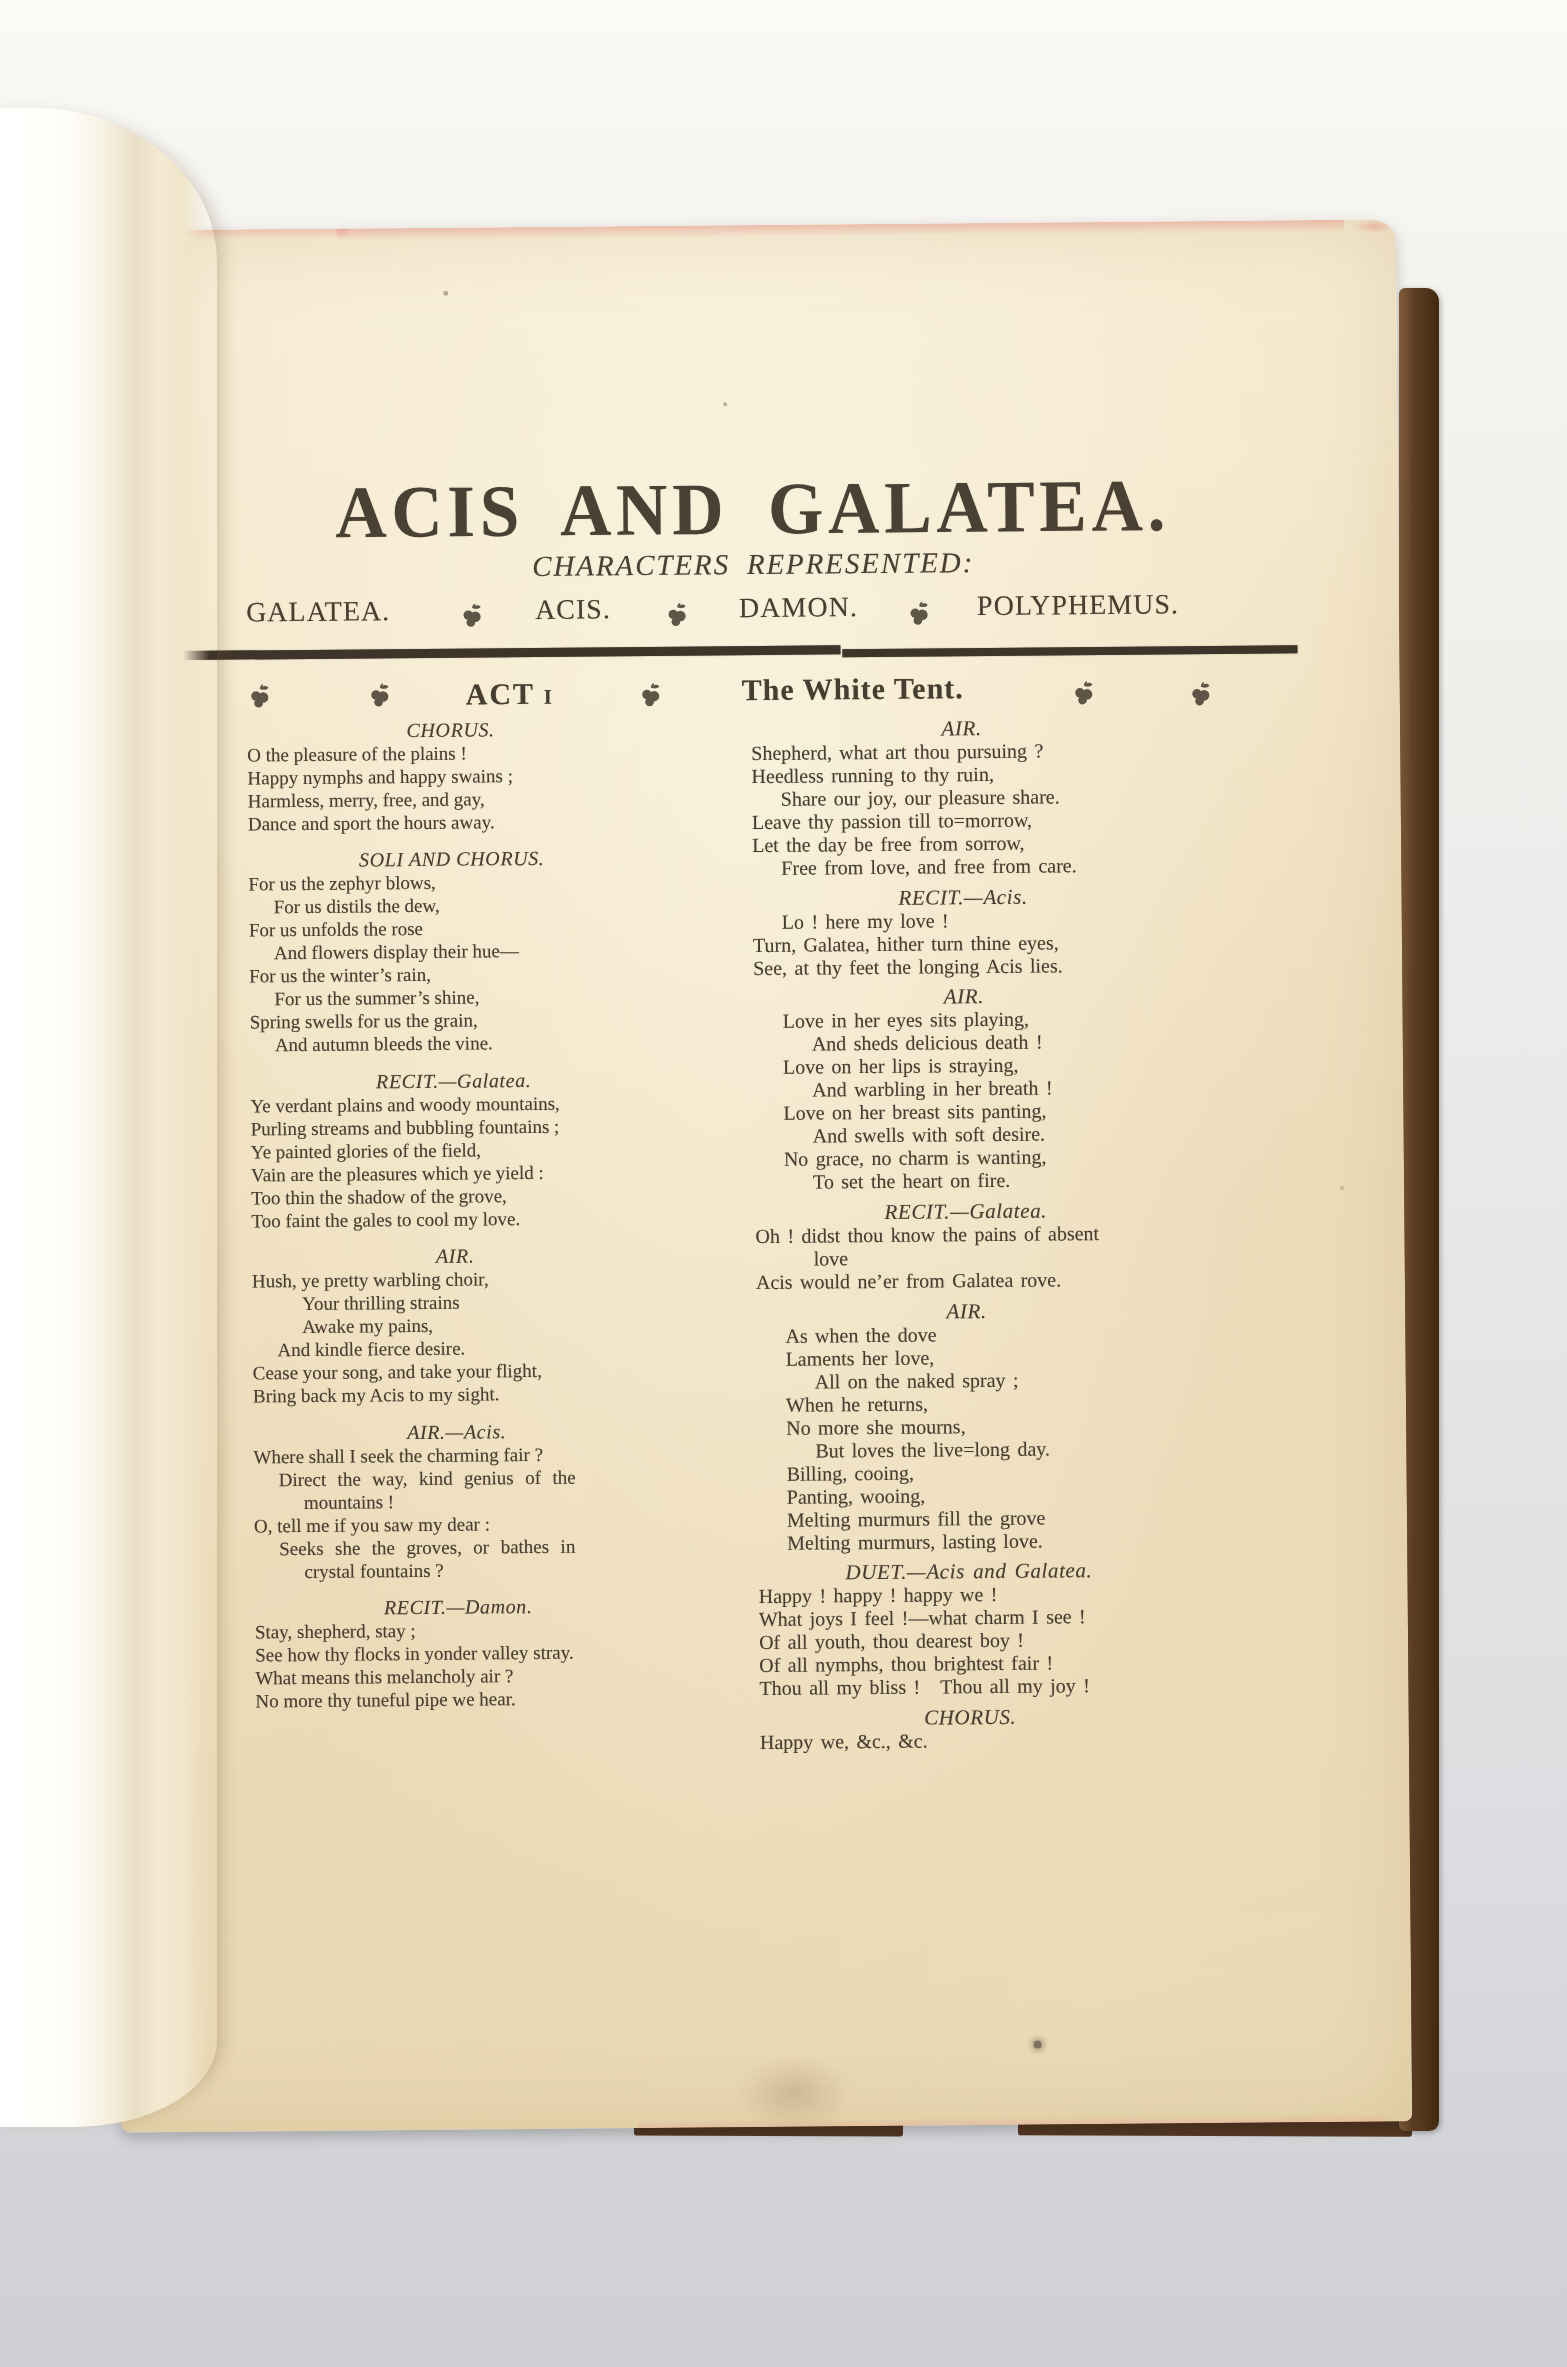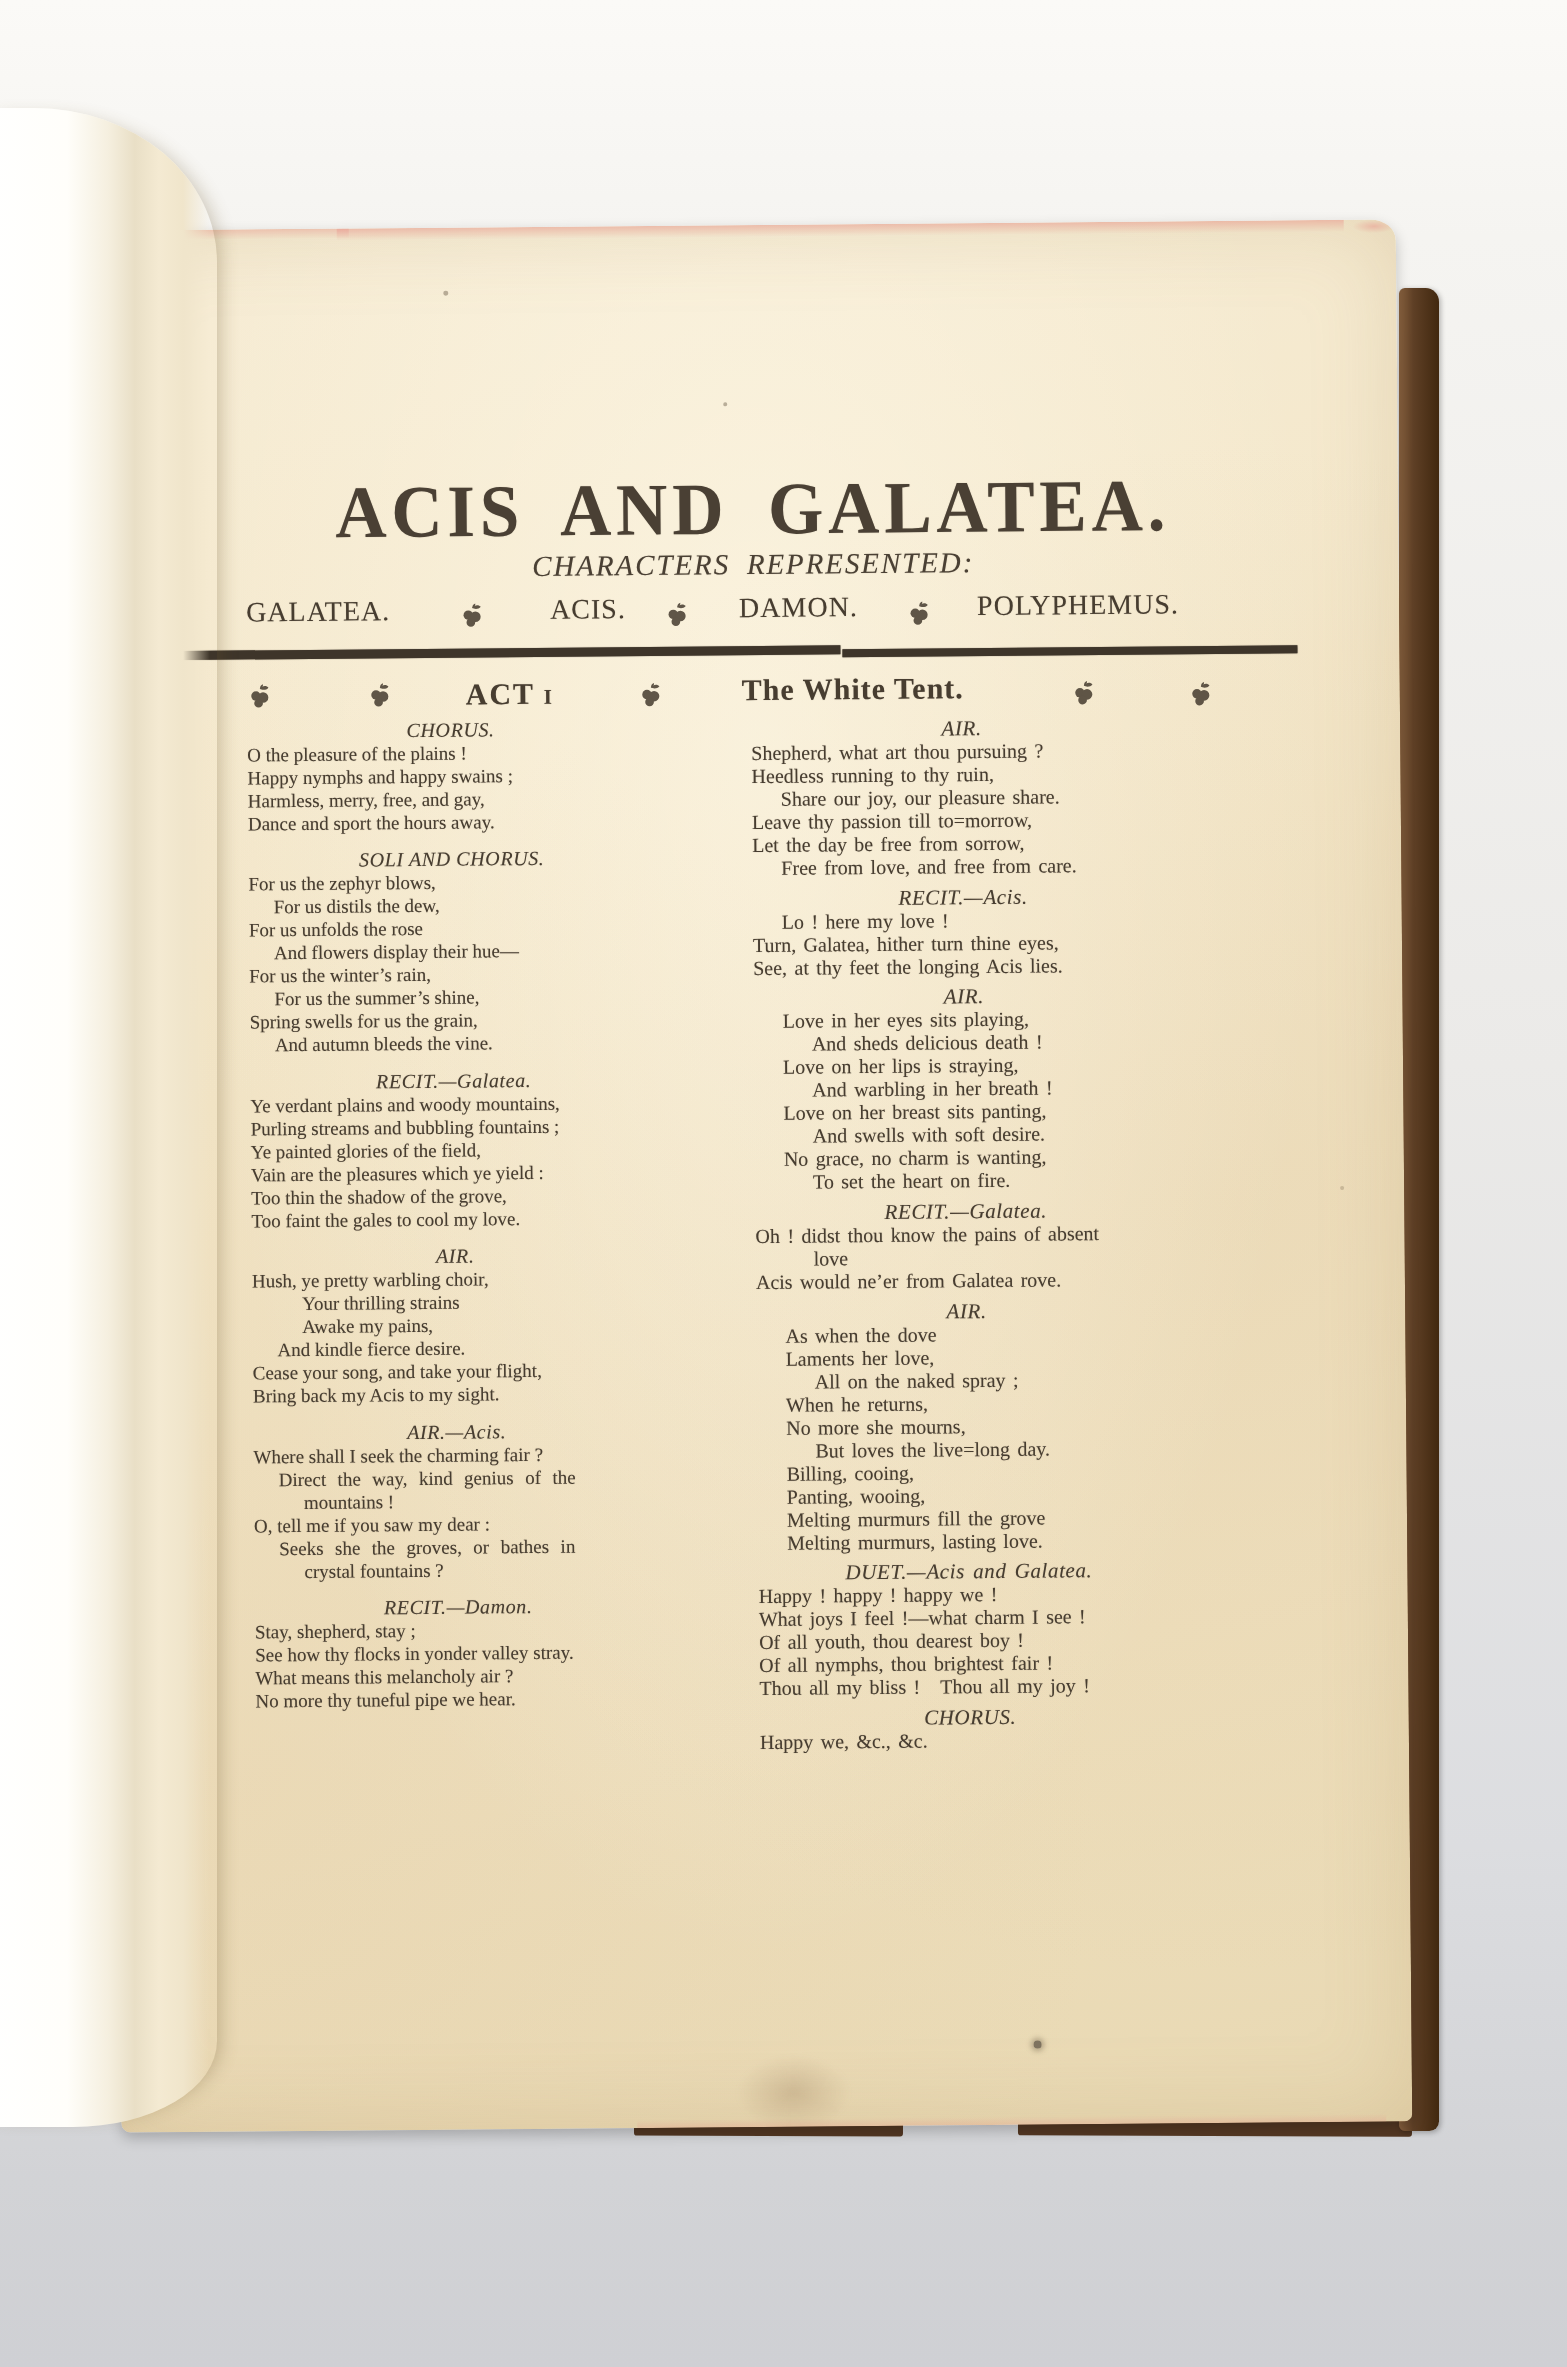--- a/index.html
+++ b/index.html
@@ -107,21 +107,21 @@
     <div class="speck speck-4"></div>
 
     <h1 class="title">ACIS AND GALATEA.</h1>
     <div class="subtitle">CHARACTERS REPRESENTED:</div>
 
     <div class="char-row">
       <span class="char" style="left:138px">GALATEA.</span>
       <span class="orn" style="left:354px;top:7.7px"><svg viewBox="0 0 22 28">
             <use href="#fleuron"></use>
           </svg></span>
-      <span class="char" style="left:442px">ACIS.</span>
+      <span class="char" style="left:427px">ACIS.</span>
       <span class="orn" style="left:559px;top:8.6px"><svg viewBox="0 0 22 28">
             <use href="#fleuron"></use>
           </svg></span>
       <span class="char" style="left:631px">DAMON.</span>
       <span class="orn" style="left:801px;top:9.6px"><svg viewBox="0 0 22 28">
             <use href="#fleuron"></use>
           </svg></span>
       <span class="char" style="left:869px">POLYPHEMUS.</span>
     </div>
 

